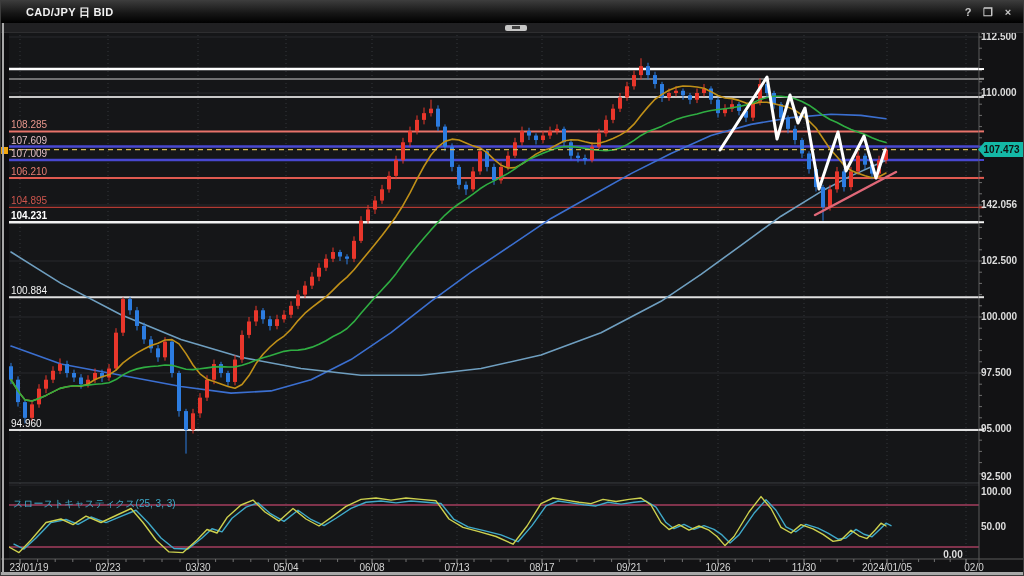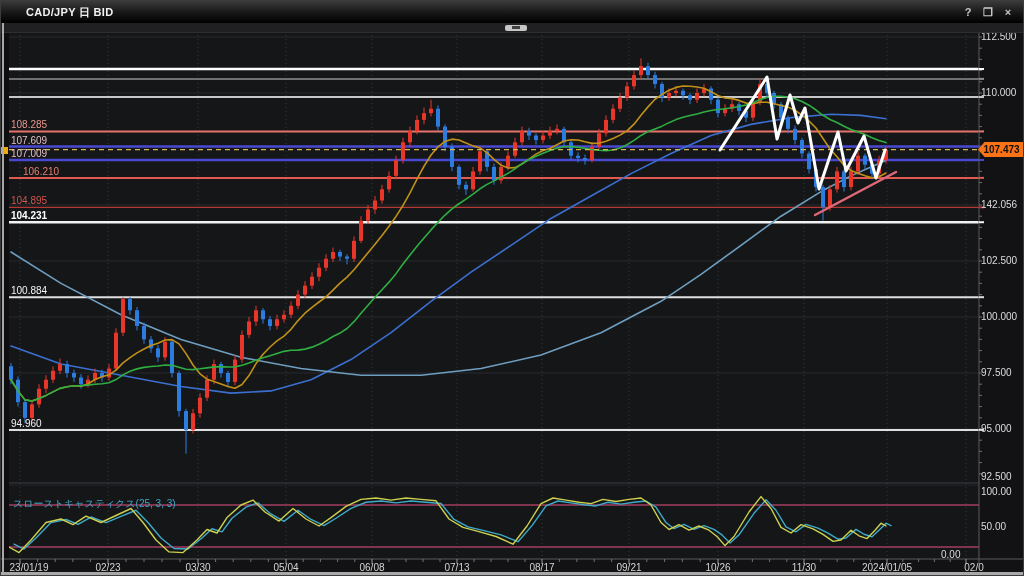--- a/index.html
+++ b/index.html
@@ -11,28 +11,28 @@
   .winbtns{margin-left:auto;display:flex;gap:6px;padding-right:8px;}
   .winbtn{color:#c8c8c8;font-size:11px;font-weight:bold;width:14px;text-align:center;cursor:default;}
   .toolbar{position:absolute;left:0;top:22px;width:100%;height:9px;background:#202022;
            border-bottom:1px solid #2e2e30;z-index:20;}
   .collapse-pill{position:absolute;left:504px;top:2px;width:22px;height:6px;background:#c6c6c6;
                  border-radius:2px;}
   .collapse-pill span{position:absolute;left:7px;top:1px;width:8px;height:3px;background:#404040;display:block;}
   svg#plot{position:absolute;left:0;top:0;z-index:1;}
   #overlays{position:absolute;left:0;top:0;width:1024px;height:576px;z-index:10;pointer-events:none;}
   .lbl{position:absolute;font-size:10px;line-height:12px;white-space:nowrap;}
-  .axis-lbl{width:24px;text-align:left;color:#dcdcdc;}
+  .axis-lbl{width:24px;text-align:center;color:#dcdcdc;font-weight:bold;}
   .time-lbl{width:84px;text-align:center;color:#d4d4d4;}
   .hline-lbl{left:10px;}
   .legend{position:absolute;left:10px;top:38px;}
   .legend-row{font-size:10px;line-height:10px;margin-bottom:3px;background:rgba(34,34,36,.92);
               display:inline-block;padding:1px 5px 1px 2px;white-space:nowrap;}
   .stoch-legend{position:absolute;left:12px;top:496px;font-size:10px;}
-  .badge{position:absolute;left:977px;top:141px;width:47px;height:15px;background:#f97316;
+  .badge{position:absolute;left:977px;top:141px;width:47px;height:15px;background:#14b8a6;
          color:#111;font-size:10px;font-weight:bold;text-align:center;line-height:15px;
          clip-path:polygon(0 50%,14% 0,100% 0,100% 100%,14% 100%);}
   .anchor{position:absolute;left:0px;top:146px;width:7px;height:7px;background:#f2a70d;}
   .edge-left{position:absolute;left:1px;top:22px;width:2px;height:549px;background:#a8a8a8;z-index:25;}
   .edge-bottom{position:absolute;left:0;top:571px;width:1024px;height:3px;background:#a8a8a8;z-index:25;}
 </style>
 </head>
 <body>
 
 <div class="window">
@@ -461,21 +461,21 @@
       <line x1="949.2" y1="558" x2="949.2" y2="561" stroke="#707070"></line>
     </svg>
 
   <div id="overlays">
     <div class="stoch-legend" style="color: rgb(63, 169, 201);">スローストキャスティクス(25, 3, 3)</div>
     <div class="badge" style="top: 141.105px;">107.473</div>
     <div class="anchor"></div>
   <div class="lbl hline-lbl" style="top: 118.416px; color: rgb(232, 150, 140);">108.285</div>
       <div class="lbl hline-lbl" style="top: 133.558px; color: rgb(227, 191, 198);">107.609</div>
       <div class="lbl hline-lbl" style="top: 146.998px; color: rgb(227, 191, 198);">107.009</div>
-      <div class="lbl hline-lbl" style="top: 164.896px; color: rgb(232, 125, 114); margin-left: 12px;">106.210</div>
+      <div class="lbl hline-lbl" style="top: 164.896px; color: rgb(232, 125, 114);">106.210</div>
       <div class="lbl hline-lbl" style="top: 194.352px; color: rgb(207, 86, 78);">104.895</div>
       <div class="lbl hline-lbl" style="top: 209.226px; color: rgb(255, 255, 255); font-weight: bold;">104.231</div>
       <div class="lbl hline-lbl" style="top: 284.198px; color: rgb(242, 242, 242);">100.884</div>
       <div class="lbl hline-lbl" style="top: 416.896px; color: rgb(242, 242, 242);">94.960</div>
       <div class="lbl axis-lbl" style="top: 30px; left: 980px;">112.500</div>
       <div class="lbl axis-lbl" style="top: 86px; left: 980px;">110.000</div>
       <div class="lbl axis-lbl" style="top: 198px; left: 980px;">142.056</div>
       <div class="lbl axis-lbl" style="top: 254px; left: 980px;">102.500</div>
       <div class="lbl axis-lbl" style="top: 310px; left: 980px;">100.000</div>
       <div class="lbl axis-lbl" style="top: 366px; left: 980px;">97.500</div>

